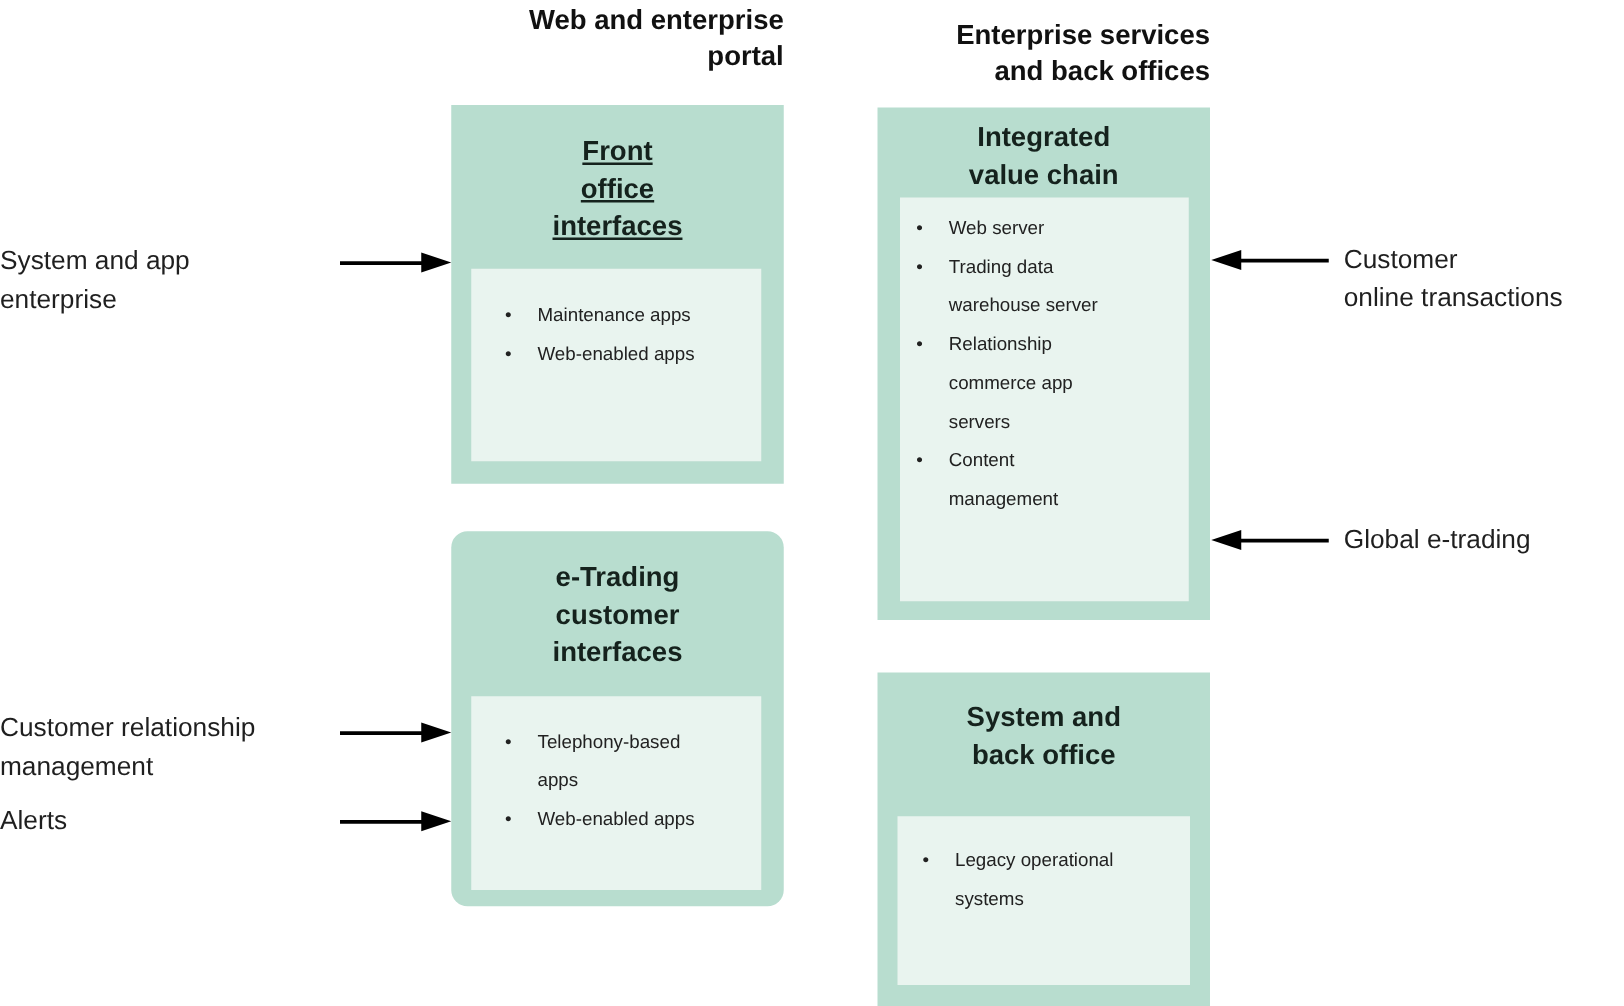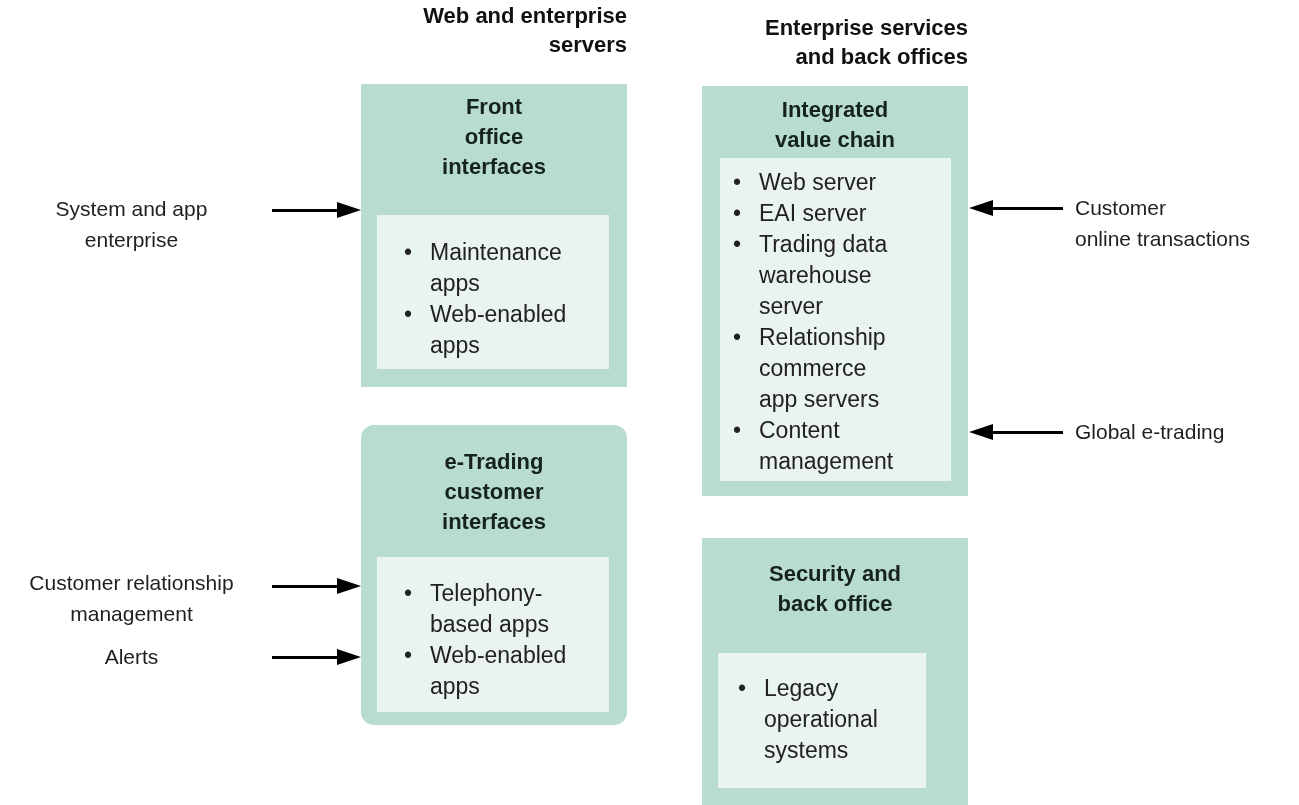--- a/index.html
+++ b/index.html
@@ -23,59 +23,59 @@
     position:absolute;width:266px;background:var(--box-fill);
   }
   .box-title{
     text-align:center;font-weight:700;font-size:22px;line-height:30px;color:#15221d;
   }
   .panel{
     position:absolute;background:var(--panel-fill);
   }
   ul.items{list-style:none;}
   ul.items li{
-    position:relative;padding-left:26px;font-size:23px;line-height:31px;
+    position:relative;padding-left:26px;font-size:15px;line-height:31px;
     max-width:168px;color:#212121;
   }
   ul.items li .li-text{display:inline-block;max-width:142px;vertical-align:top;}
   ul.items li::before{
     content:"\2022";position:absolute;left:0;top:0;color:#212121;
   }
 
   .side-label{
     position:absolute;font-size:21px;line-height:31px;color:#1f1f1f;
   }
-  .side-label.left{left:0;width:263px;text-align:center;}
+  .side-label.left{left:0;width:263px;text-align:left;}
   .side-label.right{left:1075px;width:224px;text-align:left;}
 
   .arrow{position:absolute;height:16px;}
   .arrow .shaft{position:absolute;top:6.5px;height:3px;background:var(--arrow-color);}
   .arrow.r .shaft{left:0;right:18px;}
   .arrow.l .shaft{left:18px;right:0;}
   .arrow .head{position:absolute;top:0;width:0;height:0;
     border-top:8px solid transparent;border-bottom:8px solid transparent;}
   .arrow.r .head{right:0;border-left:24px solid var(--arrow-color);}
   .arrow.l .head{left:0;border-right:24px solid var(--arrow-color);}
 </style>
 </head>
 <body>
 
 <div class="canvas">
 
   <div class="col-header" style="left:361px;top:1px;">
     <div>Web and enterprise</div>
-    <div>servers</div>
+    <div>portal</div>
   </div>
   <div class="col-header" style="left:702px;top:1px;margin-top:12px;">
     <div>Enterprise services</div>
     <div>and back offices</div>
   </div>
 
   <div class="box" style="left:361px;top:84px;height:303px;">
-    <div class="box-title" style="padding-top:8px;">
+    <div class="box-title" style="padding-top:22px;text-decoration:underline;">
       <div>Front</div>
       <div>office</div>
       <div>interfaces</div>
     </div>
     <div class="panel" style="left:16px;top:131px;width:232px;height:154px;">
       <ul class="items" style="padding:22px 16px 0 27px;">
         <li><span class="li-text">Maintenance apps</span></li>
         <li><span class="li-text">Web-enabled apps</span></li>
       </ul>
     </div>
@@ -96,34 +96,33 @@
   </div>
 
   <div class="box" style="left:702px;top:86px;height:410px;">
     <div class="box-title" style="padding-top:9px;">
       <div>Integrated</div>
       <div>value chain</div>
     </div>
     <div class="panel" style="left:18px;top:72px;width:231px;height:323px;">
       <ul class="items" style="padding:9px 0 0 13px;">
         <li><span class="li-text">Web server</span></li>
-        <li><span class="li-text">EAI server</span></li>
         <li><span class="li-text">Trading data warehouse server</span></li>
         <li><span class="li-text">Relationship commerce app servers</span></li>
         <li><span class="li-text">Content management</span></li>
       </ul>
     </div>
   </div>
 
   <div class="box" style="left:702px;top:538px;height:267px;">
     <div class="box-title" style="padding-top:21px;">
-      <div>Security and</div>
+      <div>System and</div>
       <div>back office</div>
     </div>
-    <div class="panel" style="left:16px;top:115px;width:208px;height:135px;">
+    <div class="panel" style="left:16px;top:115px;width:234px;height:135px;">
       <ul class="items" style="padding:20px 0 0 20px;">
         <li><span class="li-text">Legacy operational systems</span></li>
       </ul>
     </div>
   </div>
 
   <div class="side-label left" style="top:193px;">
     <div>System and app</div>
     <div>enterprise</div>
   </div>

